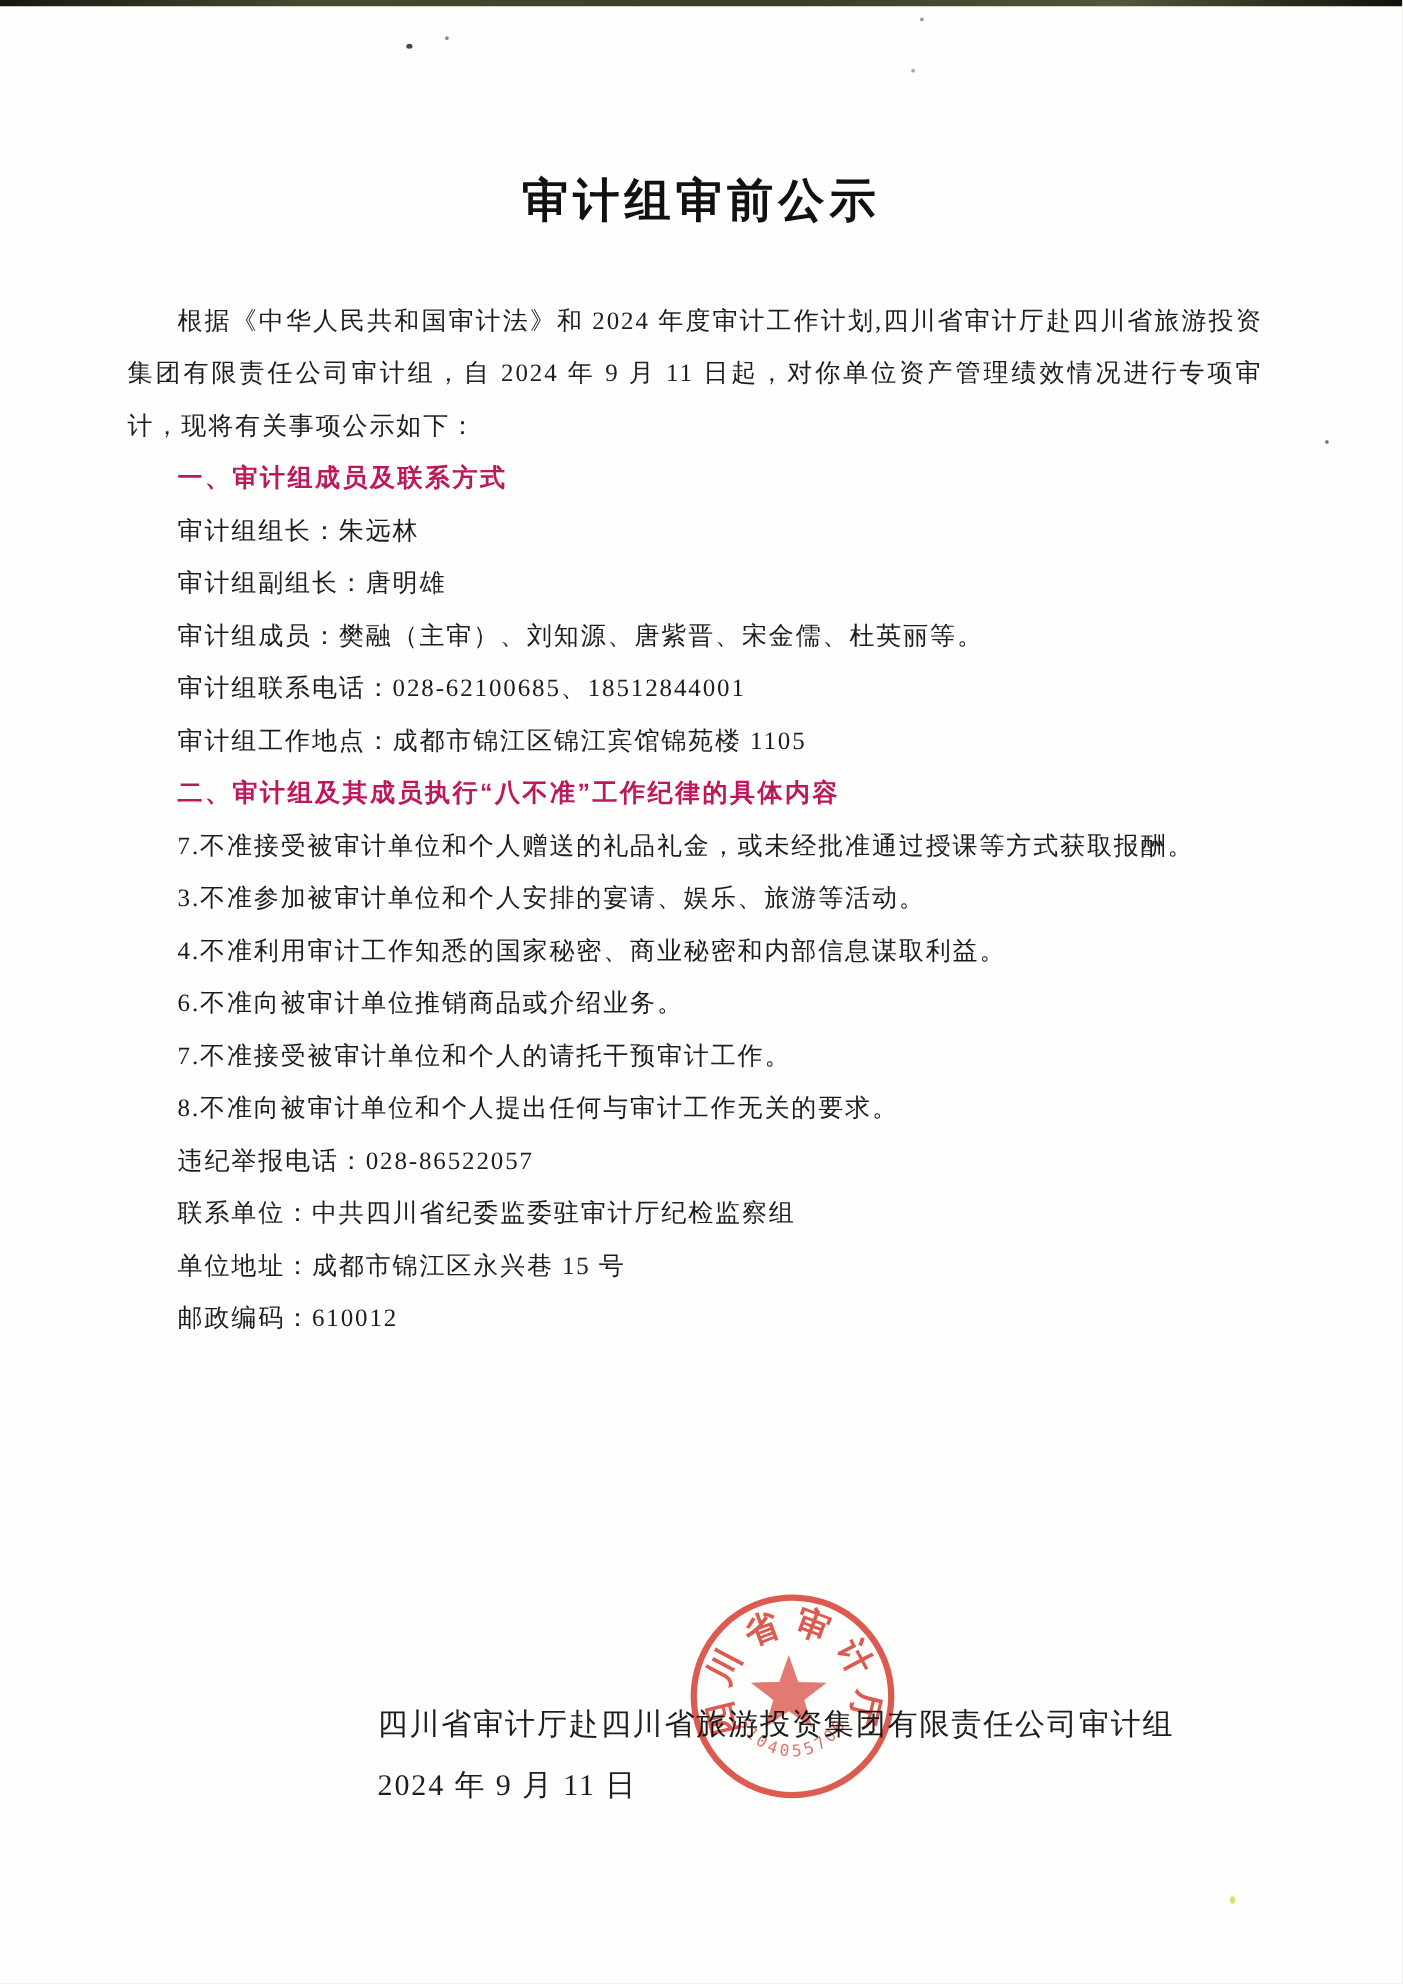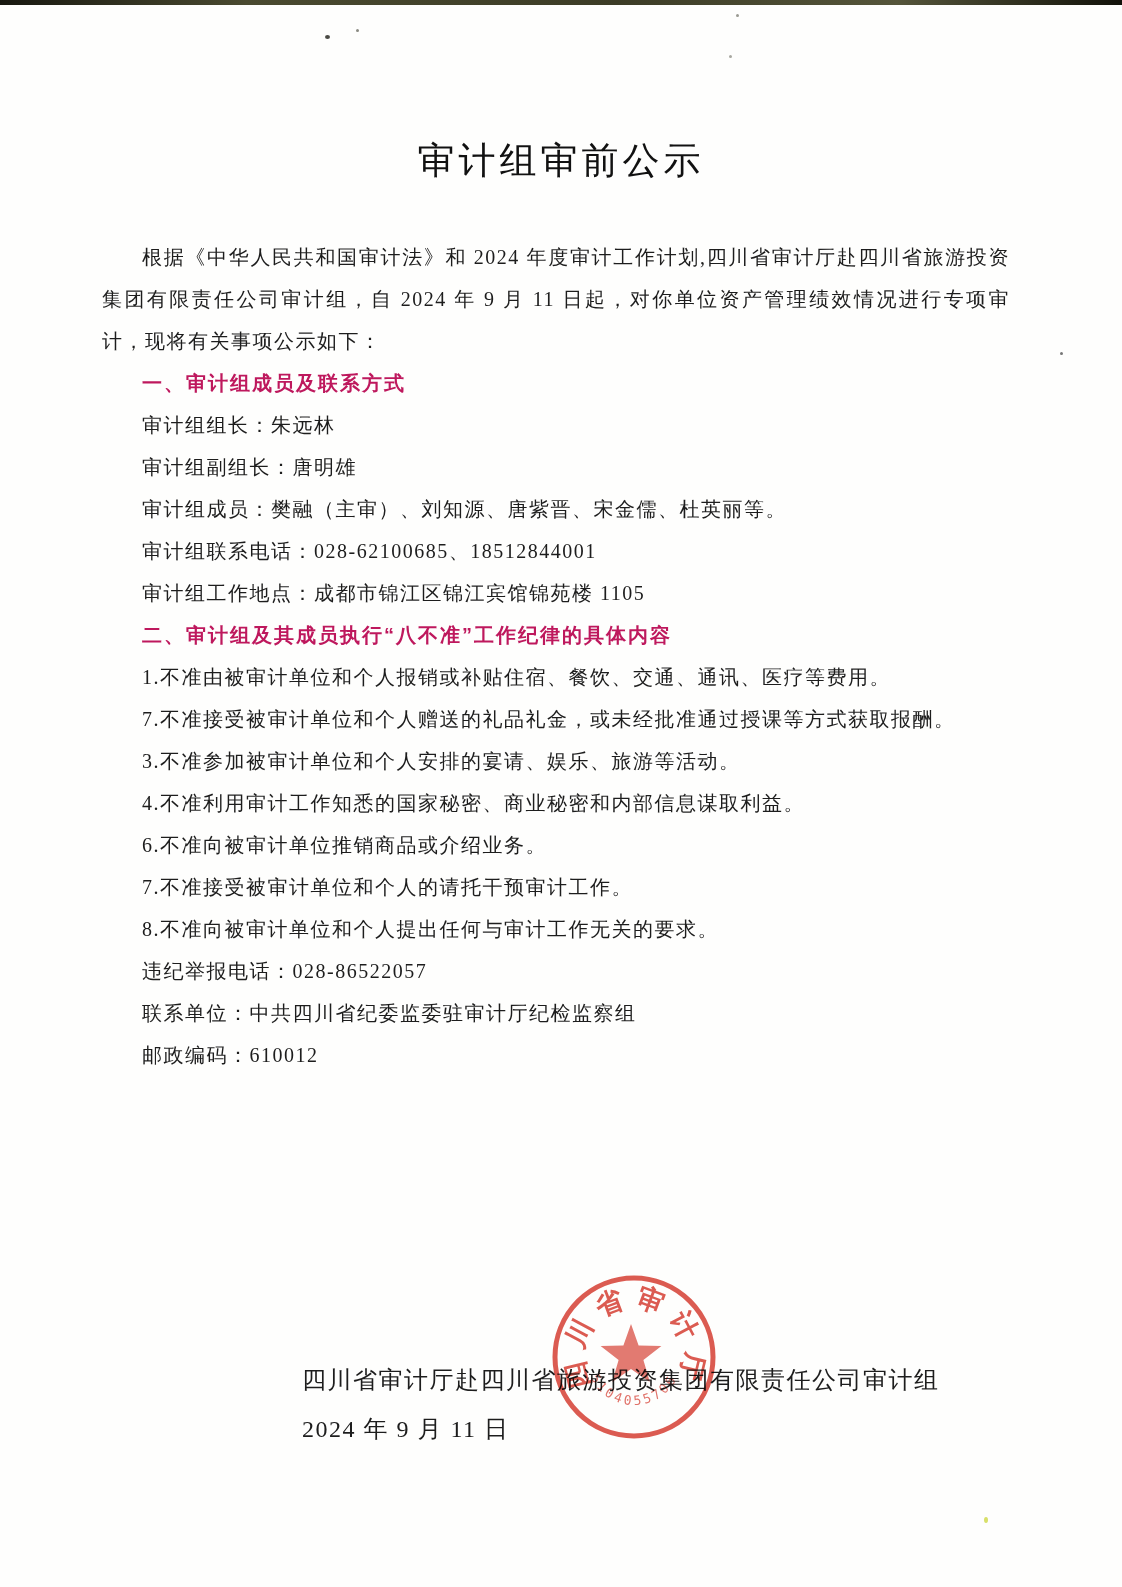--- a/index.html
+++ b/index.html
@@ -12,21 +12,21 @@
     font-family:"Liberation Serif","DejaVu Serif",serif;
     color:#1d1d1d;
   }
   .scan-edge{
     position:absolute;top:0;left:0;width:1122px;height:5px;
     background:linear-gradient(90deg,#181810,#4a4a30 22%,#3c3c26 55%,#55553a 80%,#12120a);
   }
   .doc-title{
     position:absolute;top:136px;left:0;width:1122px;
     text-align:center;
-    font-size:37px;font-weight:normal;
+    font-size:37px;font-weight:bold;
     letter-spacing:4px;color:#111;
   }
   .body-block{
     position:absolute;top:236px;left:102px;width:908px;
     font-size:20px;line-height:42px;letter-spacing:1.5px;
     text-align:justify;
   }
   .body-block p{margin:0;padding:0;}
   .indent{text-indent:2em;}
   .heading{
@@ -70,29 +70,29 @@
 
   <div class="body-block">
     <p class="indent">根据《中华人民共和国审计法》和 2024 年度审计工作计划,四川省审计厅赴四川省旅游投资集团有限责任公司审计组，自 2024 年 9 月 11 日起，对你单位资产管理绩效情况进行专项审计，现将有关事项公示如下：</p>
     <p class="indent heading">一、审计组成员及联系方式</p>
     <p class="indent">审计组组长：朱远林</p>
     <p class="indent">审计组副组长：唐明雄</p>
     <p class="indent">审计组成员：樊融（主审）、刘知源、唐紫晋、宋金儒、杜英丽等。</p>
     <p class="indent">审计组联系电话：028-62100685、18512844001</p>
     <p class="indent">审计组工作地点：成都市锦江区锦江宾馆锦苑楼 1105</p>
     <p class="indent heading">二、审计组及其成员执行“八不准”工作纪律的具体内容</p>
-    <p class="indent">1.不准由被审计单位和个人报销或补贴住宿、餐饮、交通、通讯、医疗等费用。</p>
     <p class="indent">7.不准接受被审计单位和个人赠送的礼品礼金，或未经批准通过授课等方式获取报酬。</p>
     <p class="indent">3.不准参加被审计单位和个人安排的宴请、娱乐、旅游等活动。</p>
     <p class="indent">4.不准利用审计工作知悉的国家秘密、商业秘密和内部信息谋取利益。</p>
     <p class="indent">6.不准向被审计单位推销商品或介绍业务。</p>
     <p class="indent">7.不准接受被审计单位和个人的请托干预审计工作。</p>
     <p class="indent">8.不准向被审计单位和个人提出任何与审计工作无关的要求。</p>
     <p class="indent">违纪举报电话：028-86522057</p>
     <p class="indent">联系单位：中共四川省纪委监委驻审计厅纪检监察组</p>
+    <p class="indent">单位地址：成都市锦江区永兴巷 15 号</p>
     <p class="indent">邮政编码：610012</p>
   </div>
 
   <div class="signature">
     <p>四川省审计厅赴四川省旅游投资集团有限责任公司审计组</p>
     <p>2024 年 9 月 11 日</p>
   </div>
 
   <svg class="stamp-svg" viewBox="0 0 1122 1587" xmlns="http://www.w3.org/2000/svg">
     <g opacity="0.88">

